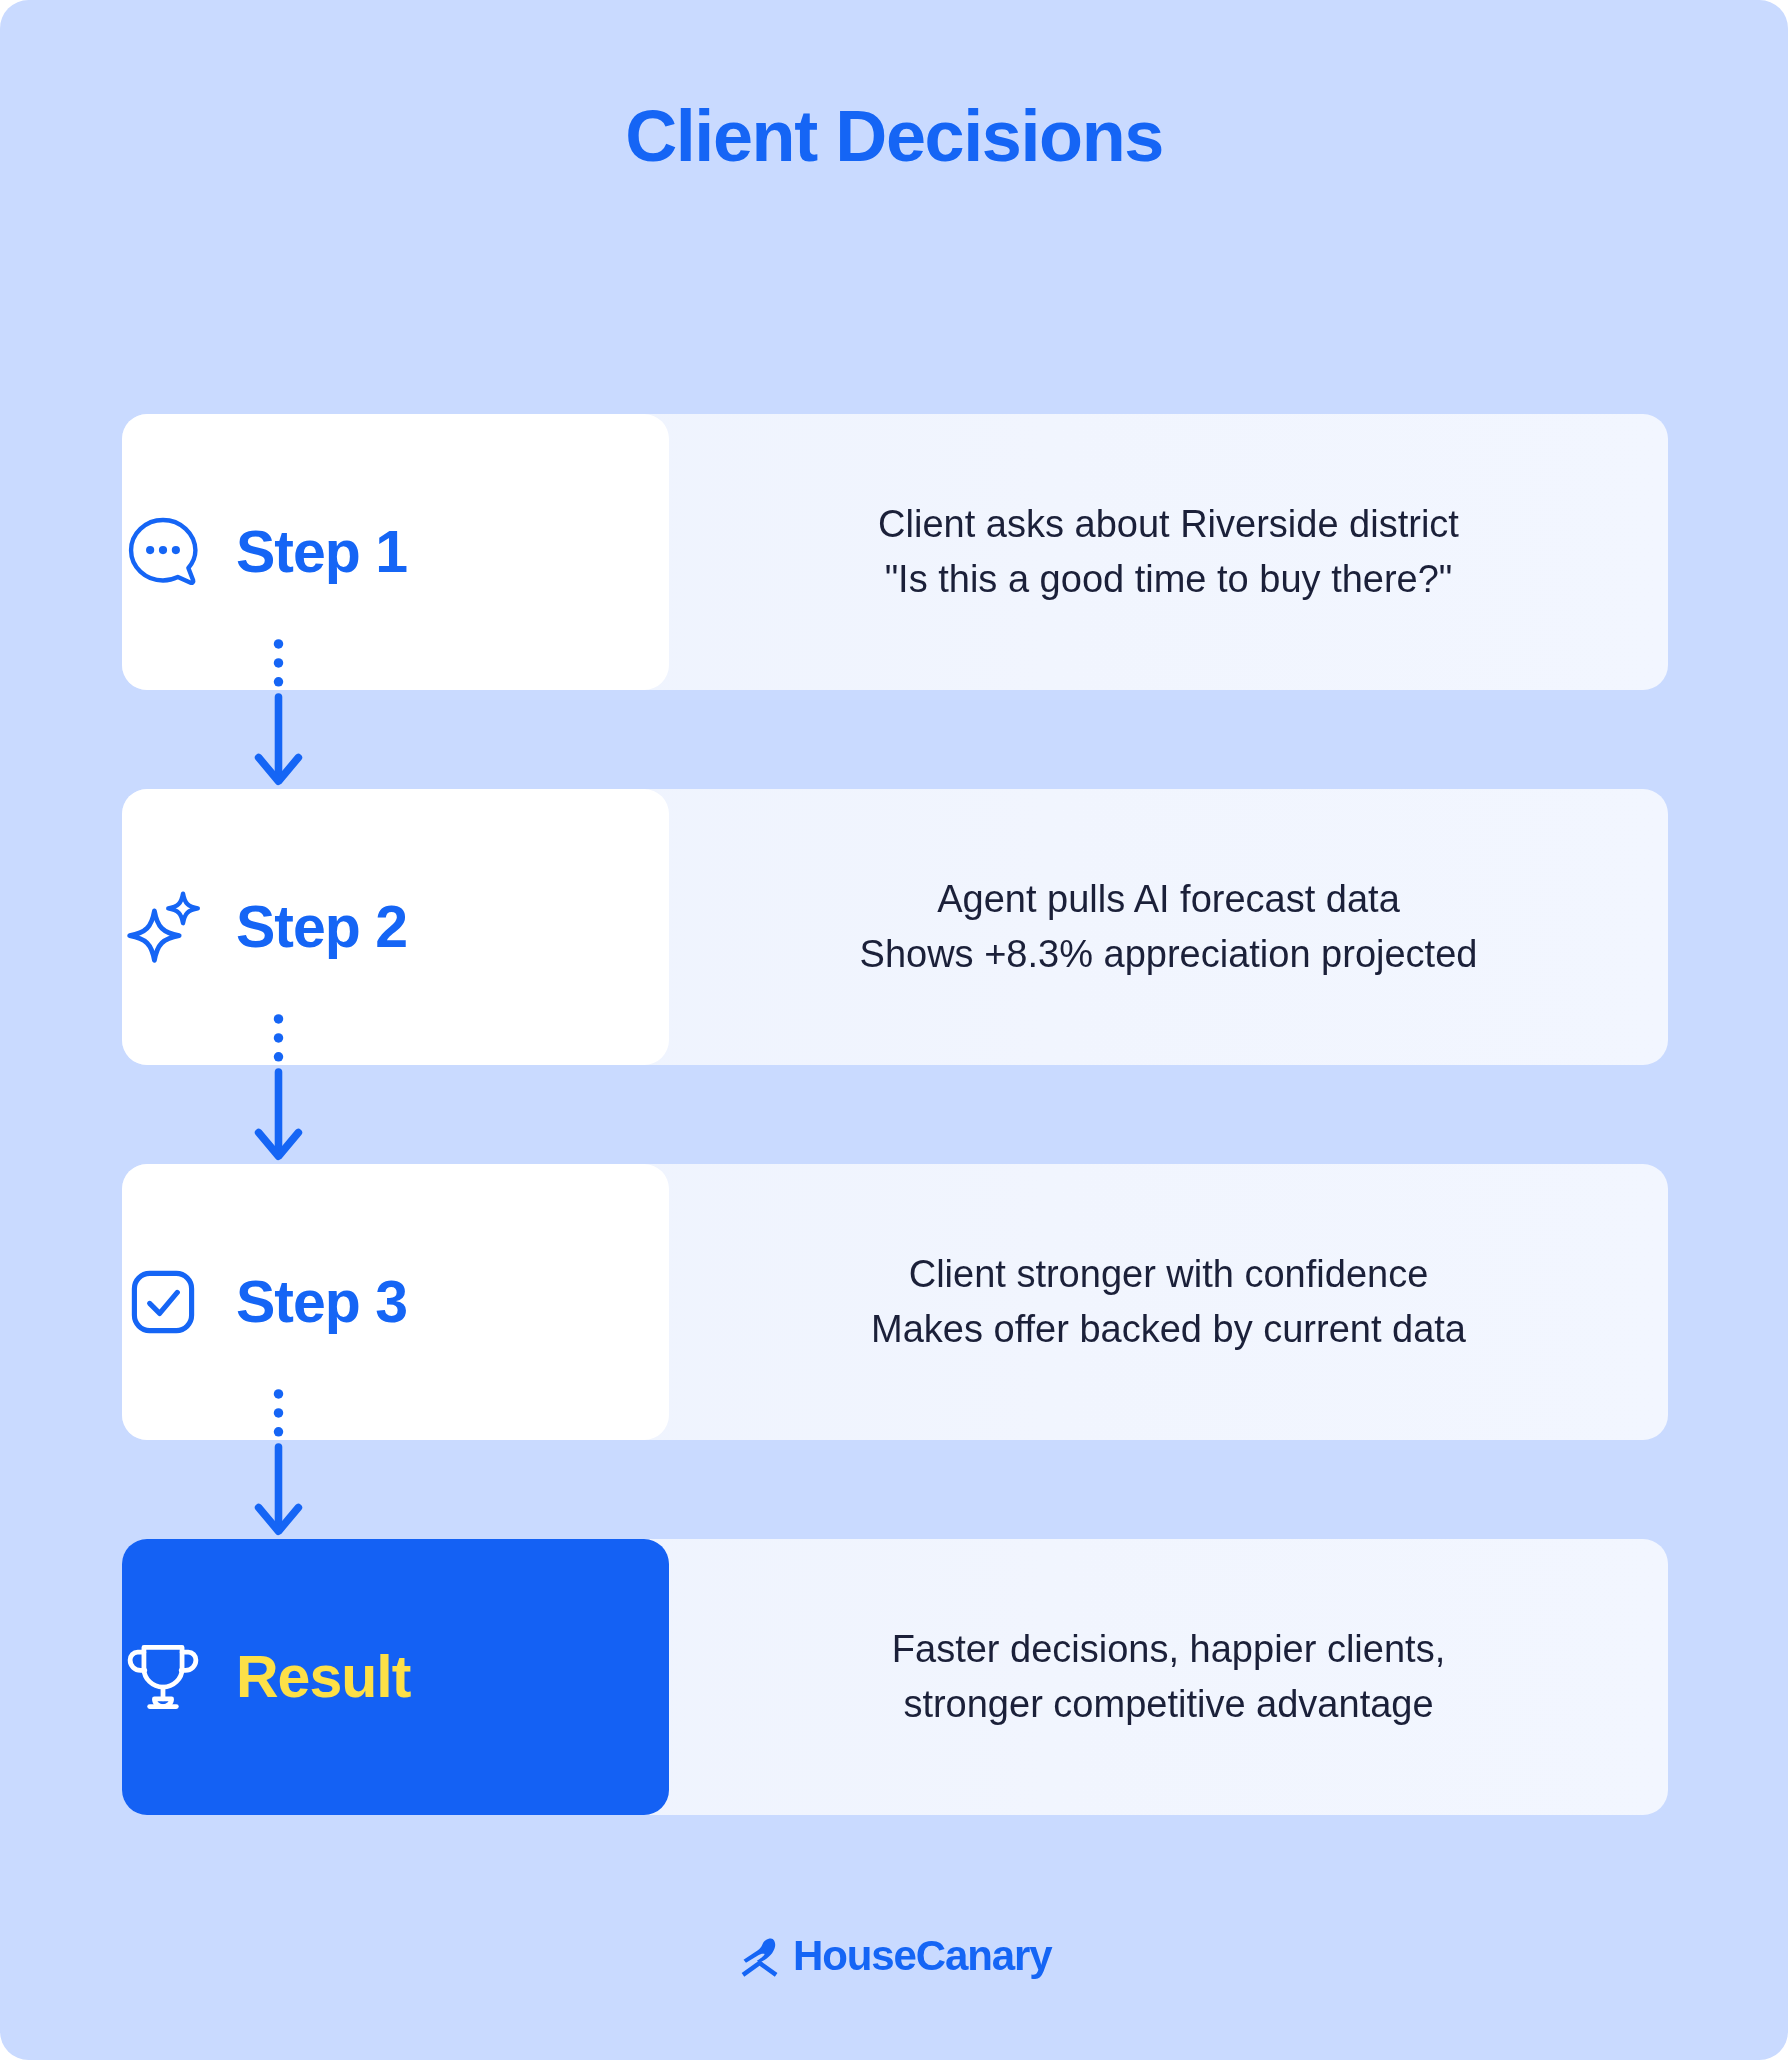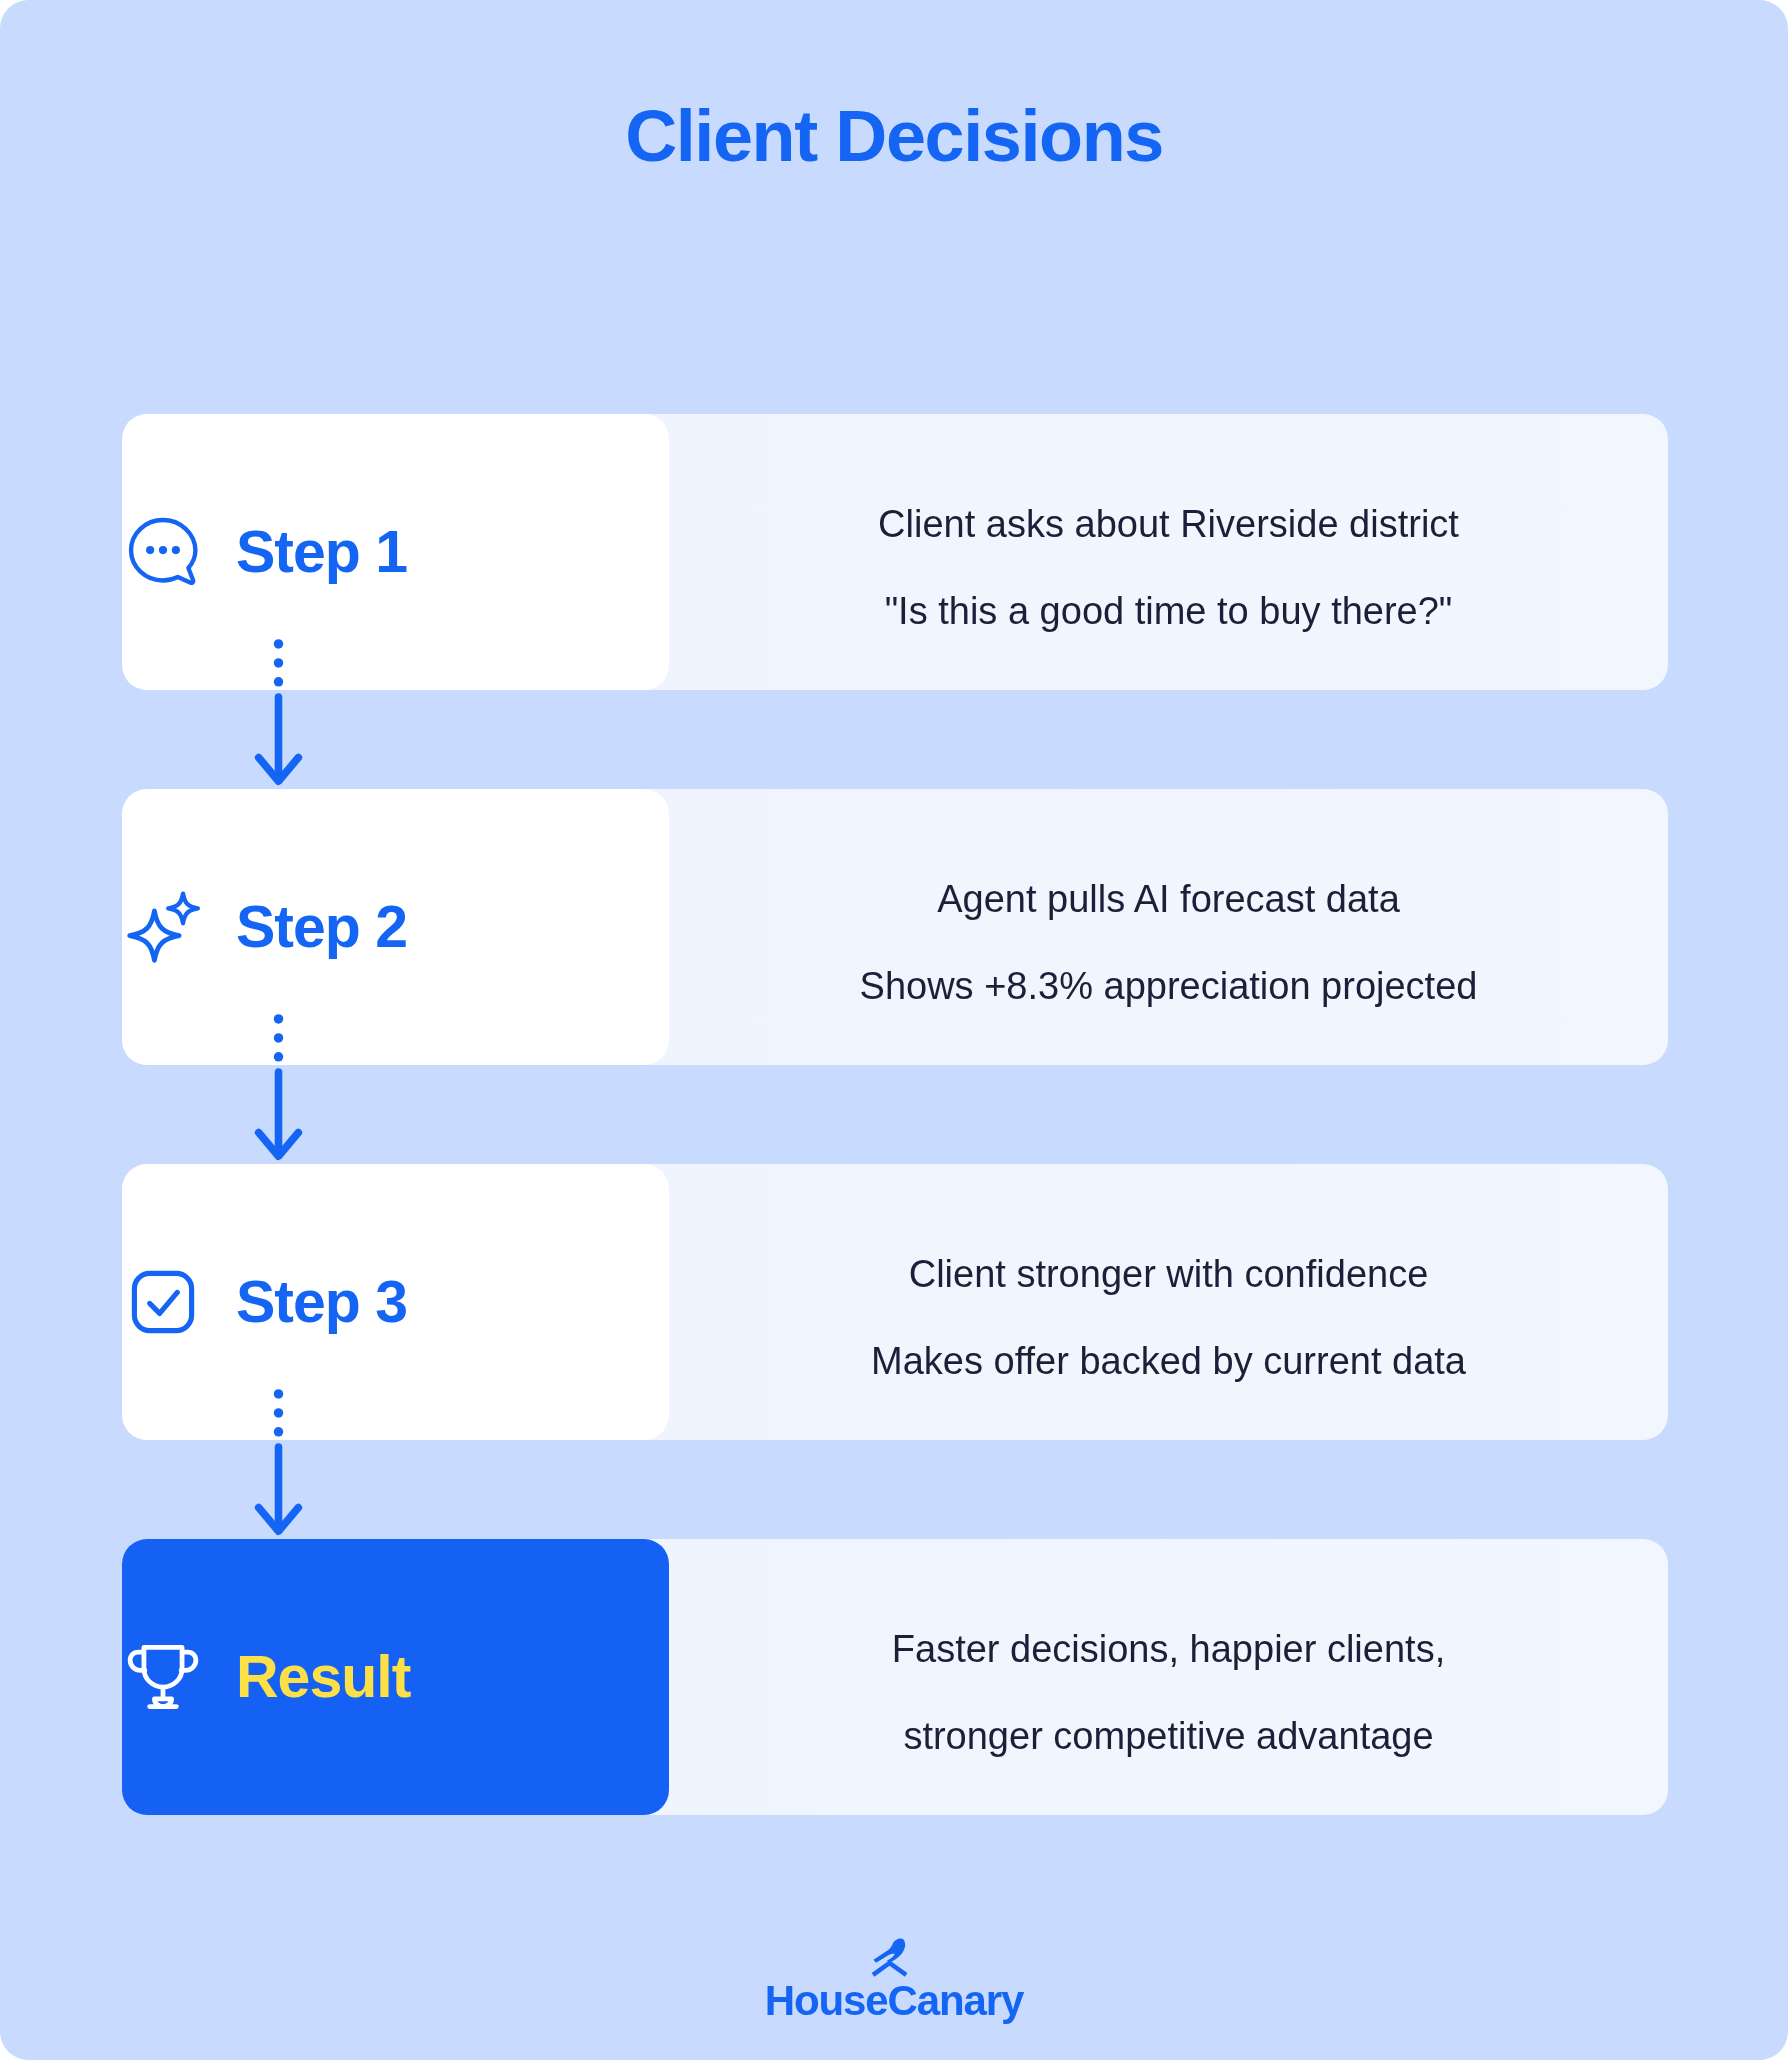--- a/index.html
+++ b/index.html
@@ -121,21 +121,20 @@
     padding: 0 38px;
   }
   .desc-line {
     display: block;
     font-family: "Liberation Sans", sans-serif;
     font-size: 38px;
     line-height: 55px;
     color: #1b2039;
     text-align: center;
     white-space: nowrap;
-    margin-top: 32px;
   }
 
   
   .connector {
     position: absolute;
     left: 130px;
     top: 224px;
     width: 53px;
     height: 152px;
     z-index: 3;
@@ -143,21 +142,20 @@
 
   
   .footer {
     position: absolute;
     left: 0;
     top: 1931px;
     width: 1788px;
     display: flex;
     align-items: center;
     justify-content: center;
-    flex-direction: column;
   }
   .logo-mark {
     width: 49px;
     height: 49px;
     display: block;
     margin-right: 7.6px;
   }
   .logo-text {
     font-family: "Liberation Sans", sans-serif;
     font-weight: bold;

